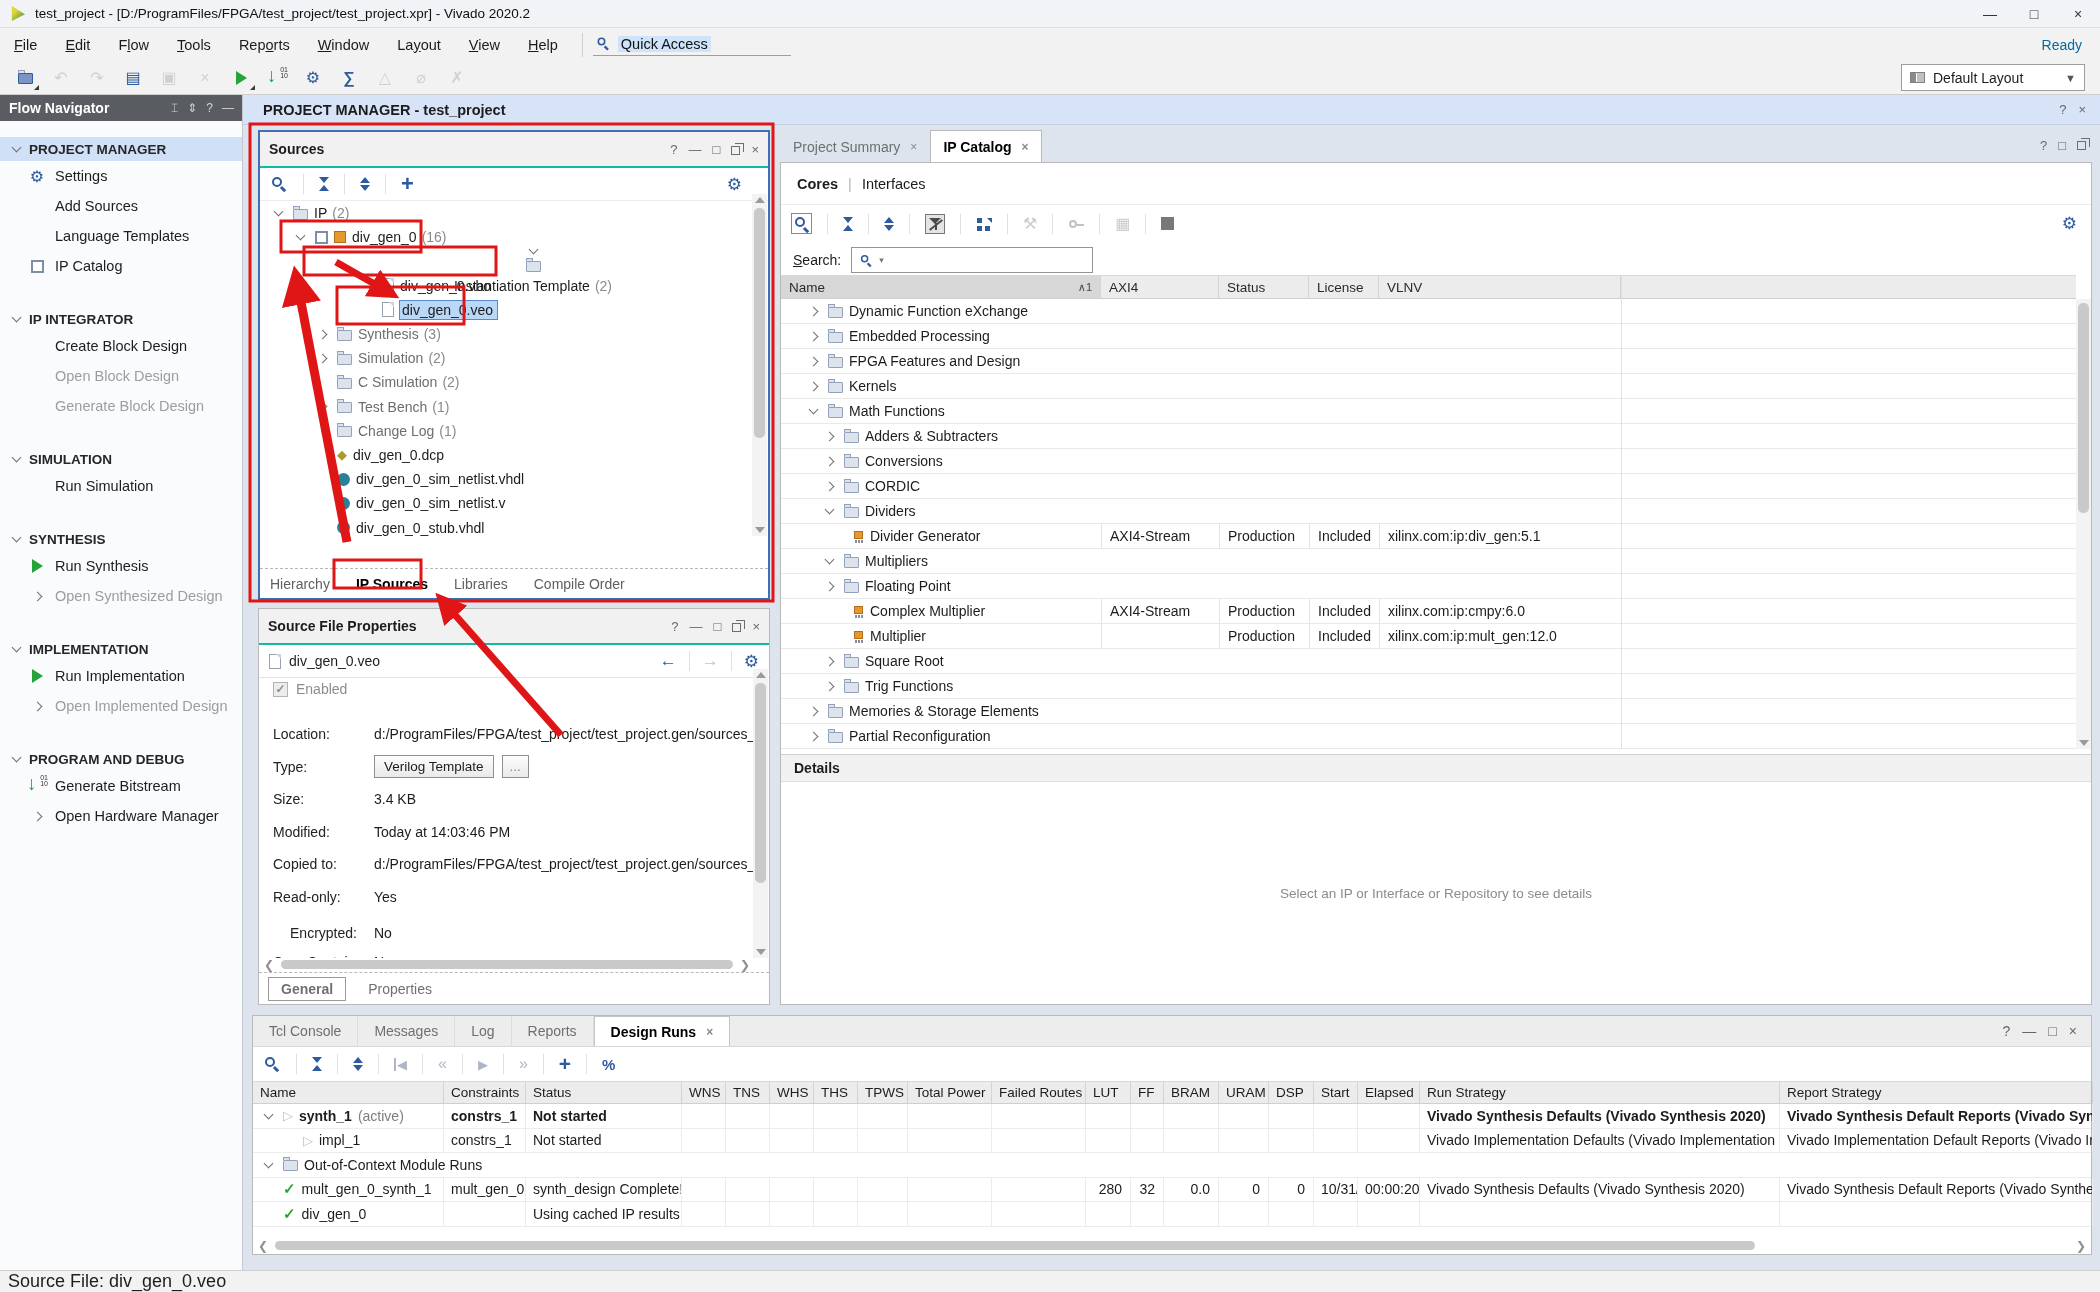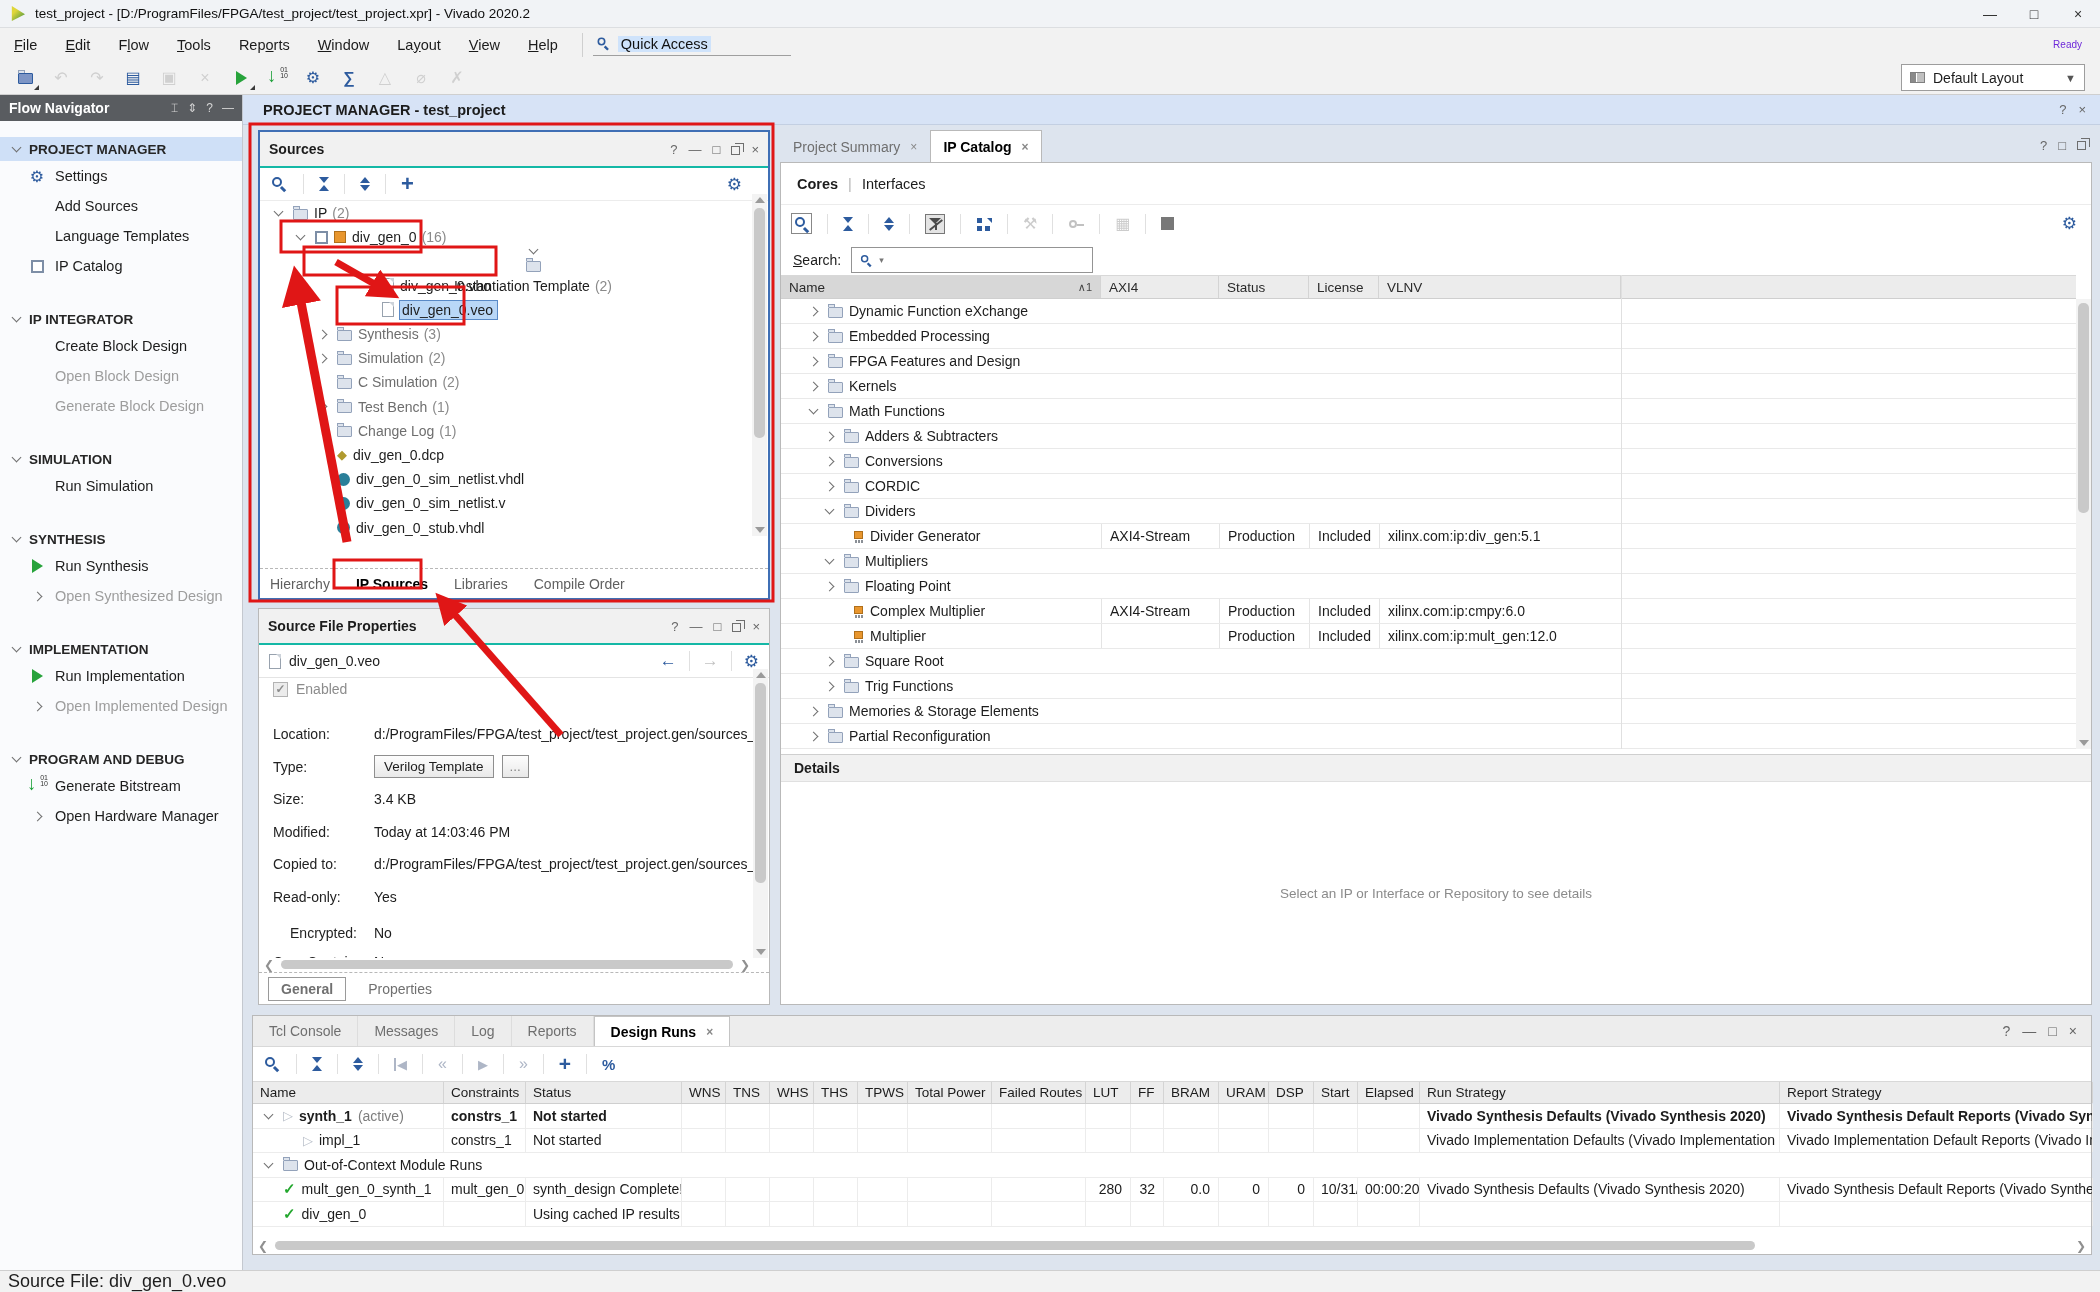--- a/index.html
+++ b/index.html
@@ -13,21 +13,21 @@
   .logo{width:15px;height:15px;margin-left:10px;background:linear-gradient(135deg,#dfd639 35%,#76a83f 75%);clip-path:polygon(12% 0,100% 55%,12% 100%)}
   .title-text{margin-left:10px;font-size:13.5px;color:#101010}
   .win-controls{margin-left:auto;display:flex;height:100%}
   .win-btn{width:44px;display:flex;align-items:center;justify-content:center;font-size:14px;color:#333}
   .menubar{position:absolute;left:0;top:28px;right:0;height:33px;background:#f2f2f2;display:flex;align-items:center}
   .menu-item{padding:0 14px;font-size:14.5px;color:#1b1b1b}
   .mu{text-decoration:underline}
   .qa-sep{width:1px;height:24px;background:#cfcfcf;margin:0 10px}
   .quick-access{display:flex;align-items:center;gap:6px;border-bottom:1px solid #9f9f9f;width:198px;padding:2px 2px 3px 2px}
   .qa-text{background:#cfe3fb;padding:0 3px;font-size:14.5px;color:#111}
-  .ready{margin-left:auto;margin-right:18px;font-size:10px;color:#6d28d9}
+  .ready{margin-left:auto;margin-right:18px;font-size:14px;color:#0369a1}
   .toolbar{position:absolute;left:0;top:61px;right:0;height:34px;background:#f2f2f2;border-bottom:1px solid #cfcfcf;display:flex;align-items:center;gap:14px;padding-left:14px}
   .tb-item{position:relative;display:flex;align-items:center;justify-content:center;width:22px;height:22px;font-size:16px}
   .tb-item.disabled{opacity:.38;filter:grayscale(1)}
   .caret::after{content:"";position:absolute;right:-3px;bottom:-1px;width:0;height:0;border-bottom:5px solid #3a3a3a;border-left:5px solid transparent}
   .layout-select{position:absolute;right:15px;top:64px;width:184px;height:27px;background:#fff;border:1px solid #9d9d9d;display:flex;align-items:center;font-size:14px;gap:8px;padding:0 8px}
   .layout-glyph{width:15px;height:11px;border:1px solid #808080;background:linear-gradient(90deg,#8a8a8a 0 5px,#fff 5px 6px,#c0c0c0 6px)}
   .layout-caret{margin-left:auto;color:#555;font-size:11px}
 
   
   .blue{color:#2d5b9e}.gray{color:#9a9a9a}

